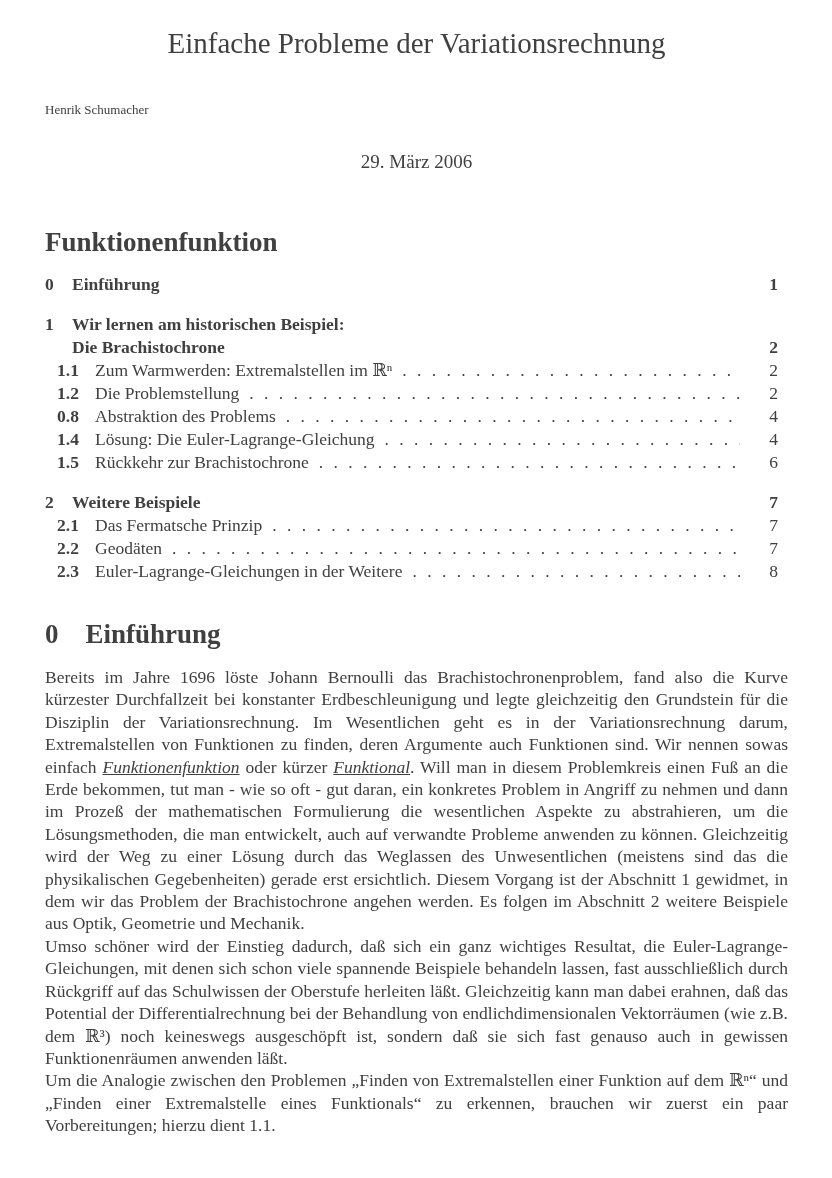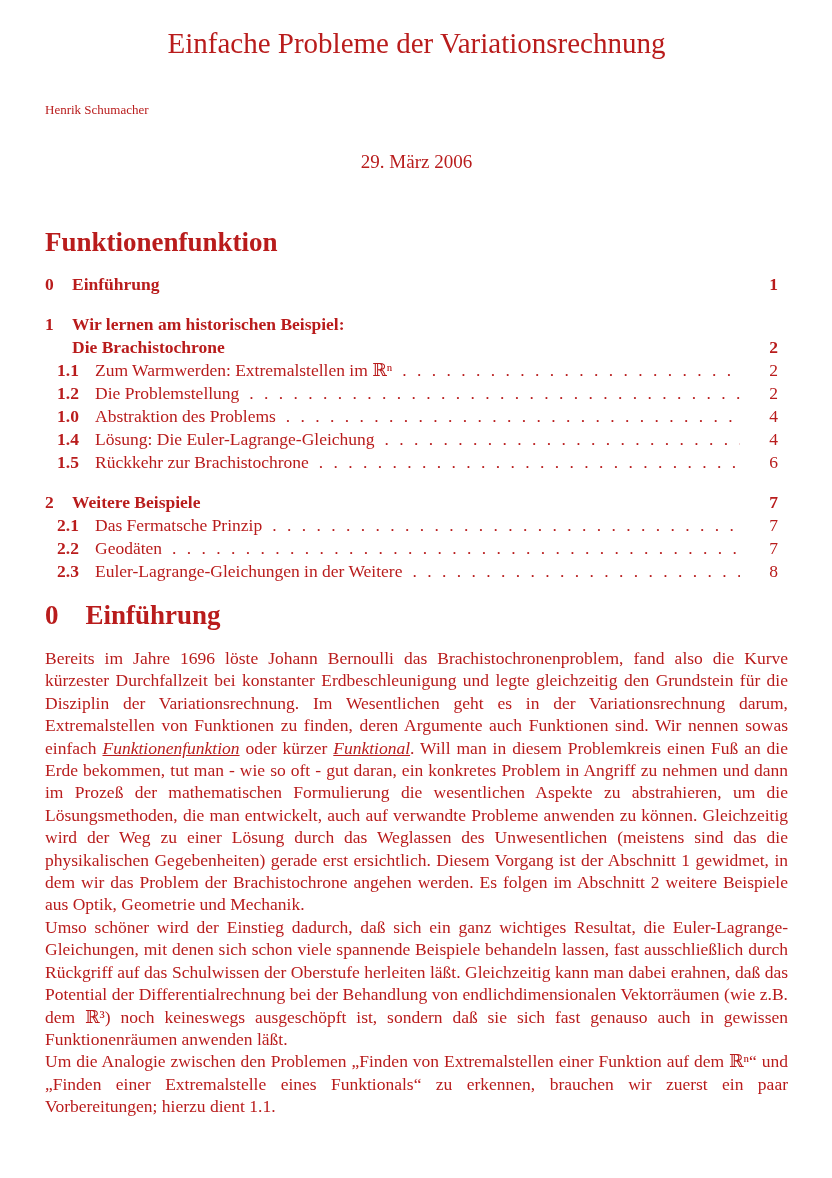--- a/index.html
+++ b/index.html
@@ -1,21 +1,21 @@
 <!DOCTYPE html>
 <html lang="de"><head>
 <meta charset="utf-8">
 <style>
   html, body { margin: 0; padding: 0; background: #ffffff; }
   .page {
     position: relative;
     width: 832px;
     height: 1178px;
     background: #ffffff;
-    color: #b91c1c;
+    color: #404040;
     font-family: "Liberation Serif", "DejaVu Serif", serif;
     overflow: hidden;
     box-sizing: border-box;
   }
   .content { padding: 0 44px 0 45px; box-sizing: border-box; }
 
   
   .doc-title {
     padding-top: 26px;
     text-align: center;
@@ -64,21 +64,21 @@
   }
   .toc-dots::after {
     content: ". . . . . . . . . . . . . . . . . . . . . . . . . . . . . . . . . . . . . . . . . . . . . . . . . . ";
     letter-spacing: 3px;
     font-weight: normal;
   }
   .toc-page { flex: none; width: 44px; text-align: right; padding-right: 10px; box-sizing: border-box; }
 
   
   .section-heading {
-    margin-top: 16px;
+    margin-top: 35px;
     font-size: 27px;
     line-height: 32px;
     font-weight: bold;
   }
   .section-heading .sec-num { display: inline-block; margin-right: 27px; }
 
   
   .body-text {
     margin-top: 16px;
     font-size: 17.5px;
@@ -127,21 +127,21 @@
         <span class="toc-dots"></span>
         <span class="toc-page">2</span>
       </div>
       <div class="toc-row l1">
         <span class="toc-num">1.2</span>
         <span class="toc-label">Die Problemstellung</span>
         <span class="toc-dots"></span>
         <span class="toc-page">2</span>
       </div>
       <div class="toc-row l1">
-        <span class="toc-num">1.0</span>
+        <span class="toc-num">0.8</span>
         <span class="toc-label">Abstraktion des Problems</span>
         <span class="toc-dots"></span>
         <span class="toc-page">4</span>
       </div>
       <div class="toc-row l1">
         <span class="toc-num">1.4</span>
         <span class="toc-label">Lösung: Die Euler-Lagrange-Gleichung</span>
         <span class="toc-dots"></span>
         <span class="toc-page">4</span>
       </div>

